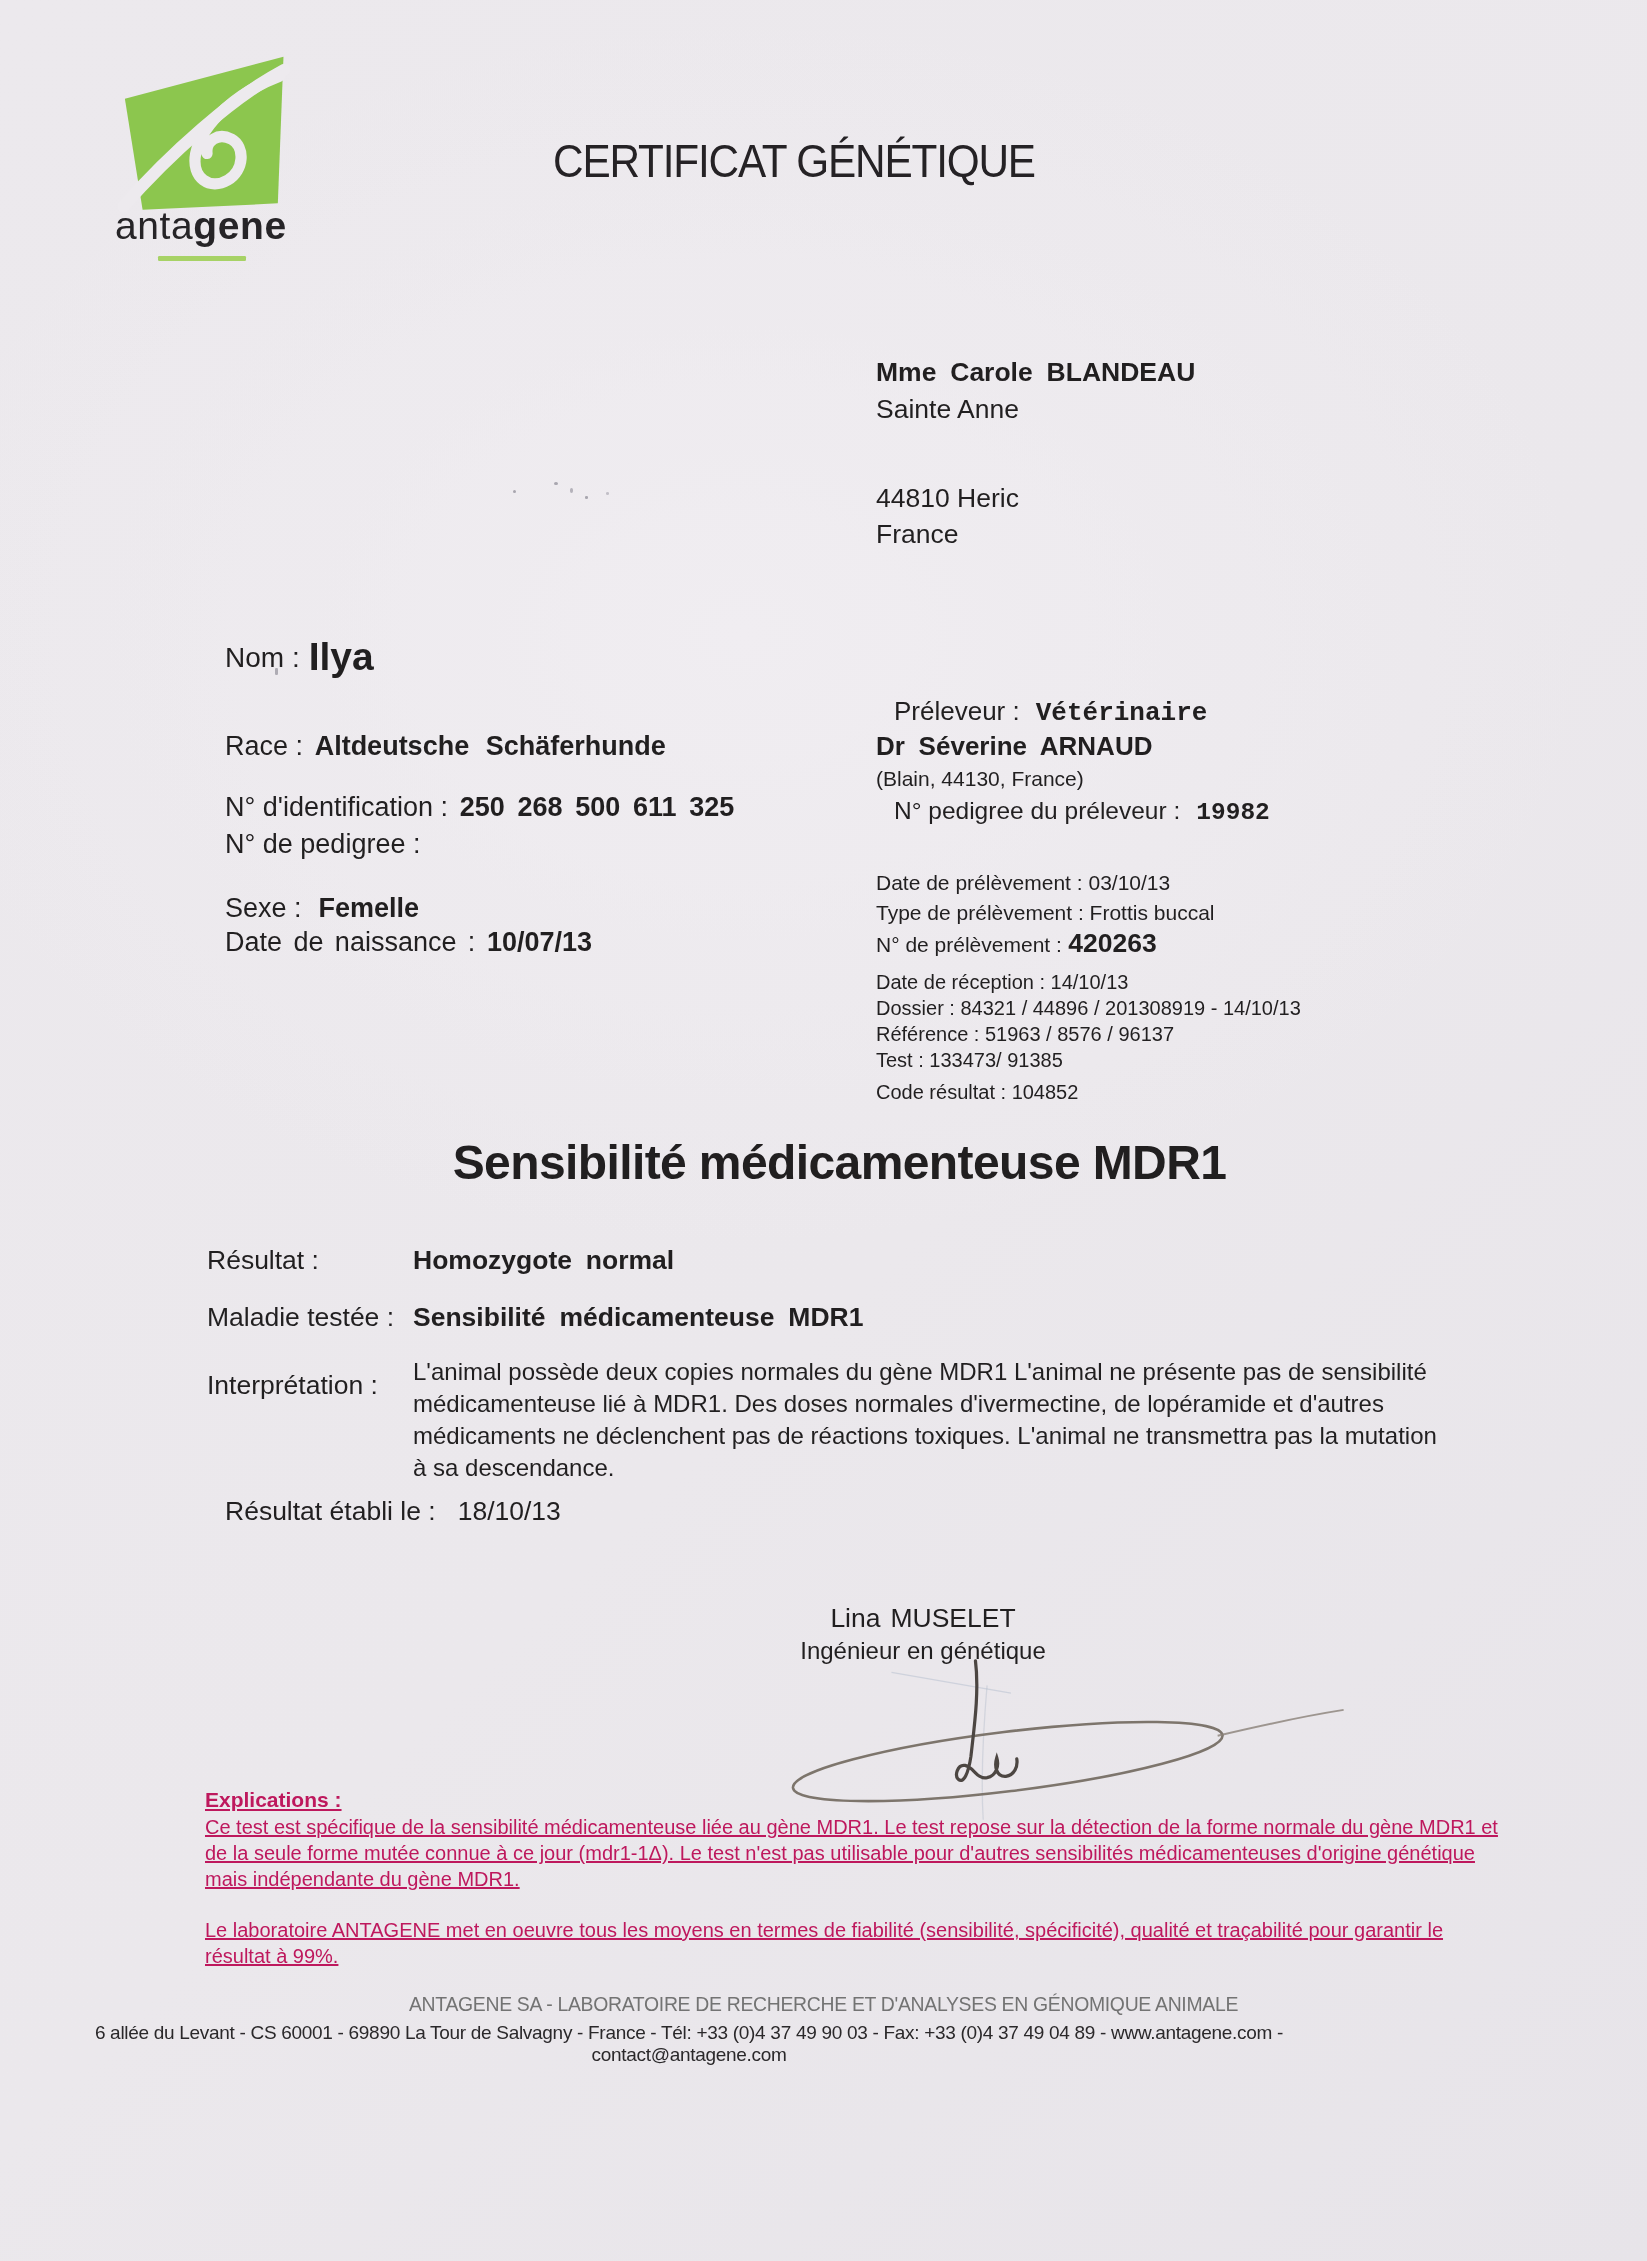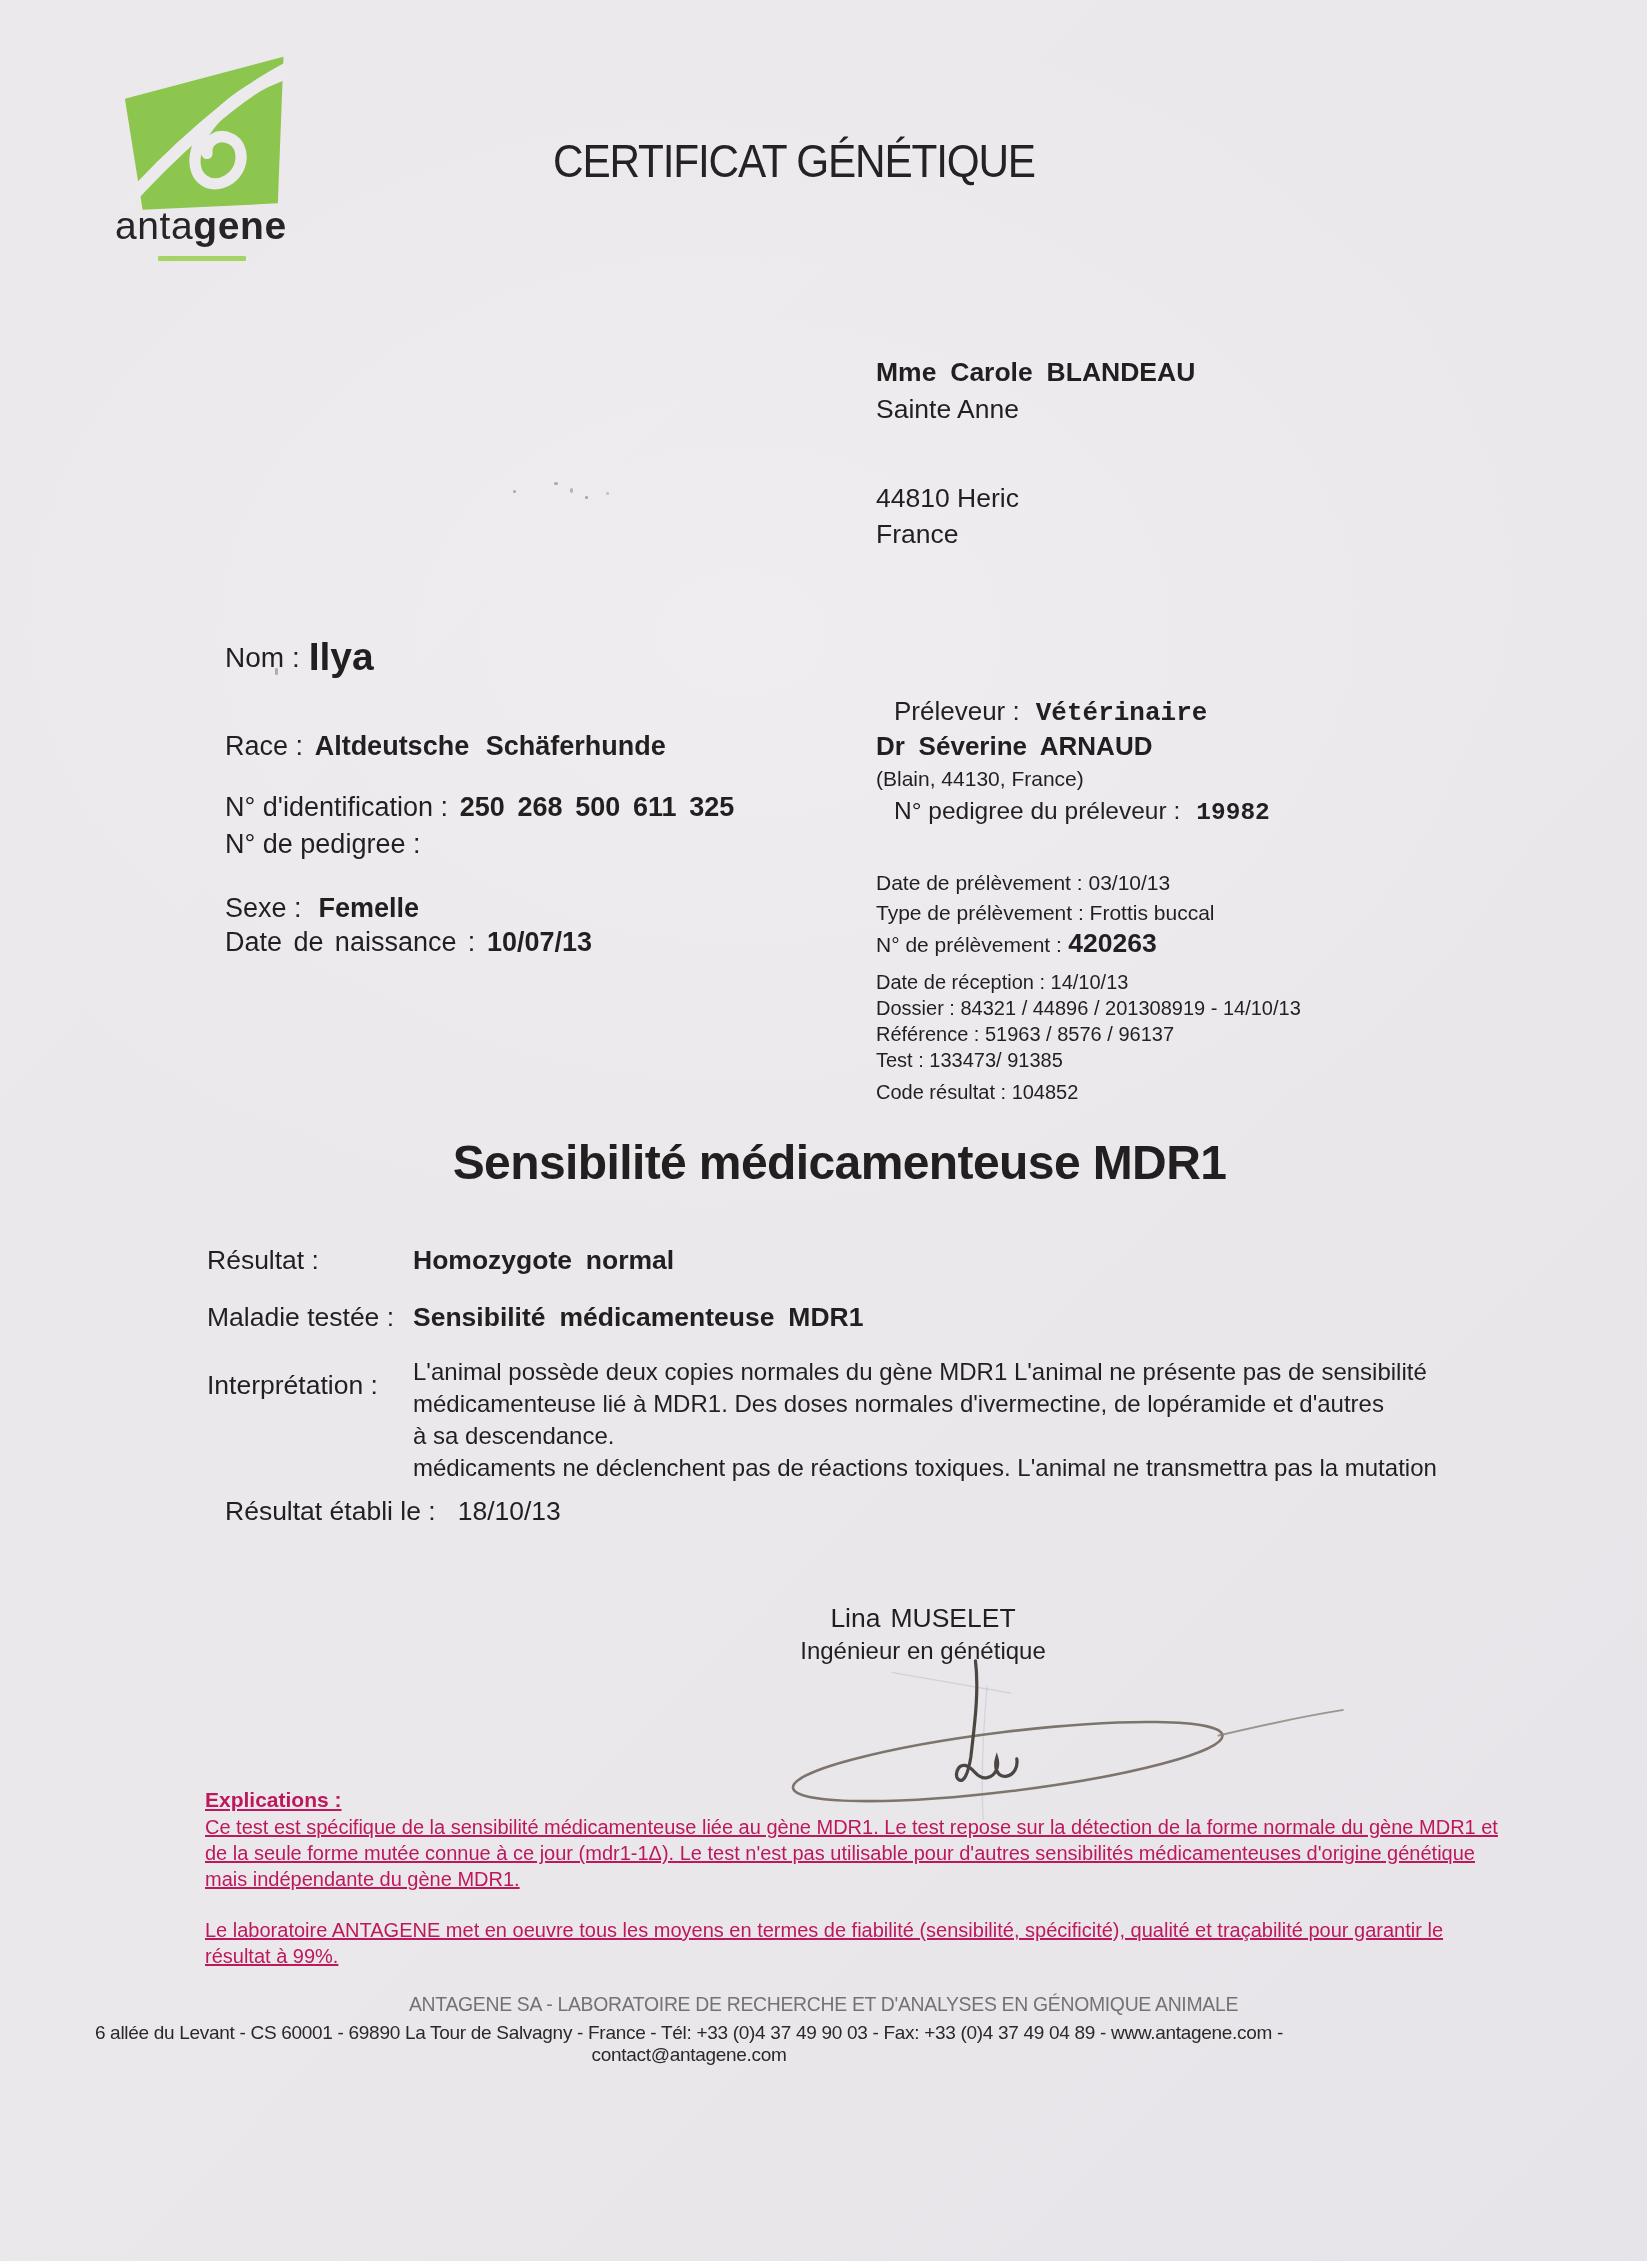--- a/index.html
+++ b/index.html
@@ -162,22 +162,22 @@
 <div class="abs result-label" style="top:1245px;">Résultat :</div>
 <div class="abs result-value ws" style="top:1245px;">Homozygote normal</div>
 
 <div class="abs result-label" style="top:1302px;">Maladie testée :</div>
 <div class="abs result-value ws" style="top:1302px;">Sensibilité médicamenteuse MDR1</div>
 
 <div class="abs result-label" style="top:1358px;margin-top:12px;">Interprétation :</div>
 <div class="abs interp">
   <div class="nw">L'animal possède deux copies normales du gène MDR1 L'animal ne présente pas de sensibilité</div>
   <div class="nw">médicamenteuse lié à MDR1. Des doses normales d'ivermectine, de lopéramide et d'autres</div>
+  <div class="nw">médicaments ne déclenchent pas de  réactions toxiques. L'animal ne transmettra pas la mutation</div>
   <div class="nw">à sa descendance.</div>
-  <div class="nw">médicaments ne déclenchent pas de  réactions toxiques. L'animal ne transmettra pas la mutation</div>
 </div>
 
 <div class="abs kv established-row">
   <span class="lab">Résultat établi le :</span><span class="val">18/10/13</span>
 </div>
 
 <div class="abs signer signer-name nw">Lina MUSELET</div>
 <div class="abs signer signer-role nw">Ingénieur en génétique</div>
 
 <div class="abs" style="left:730px;top:1653px;width:633px;height:168px;">

